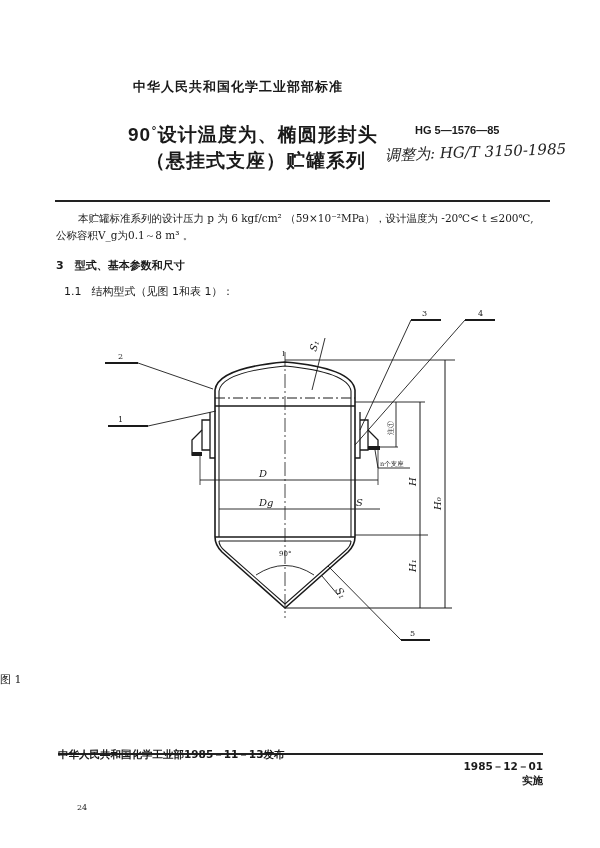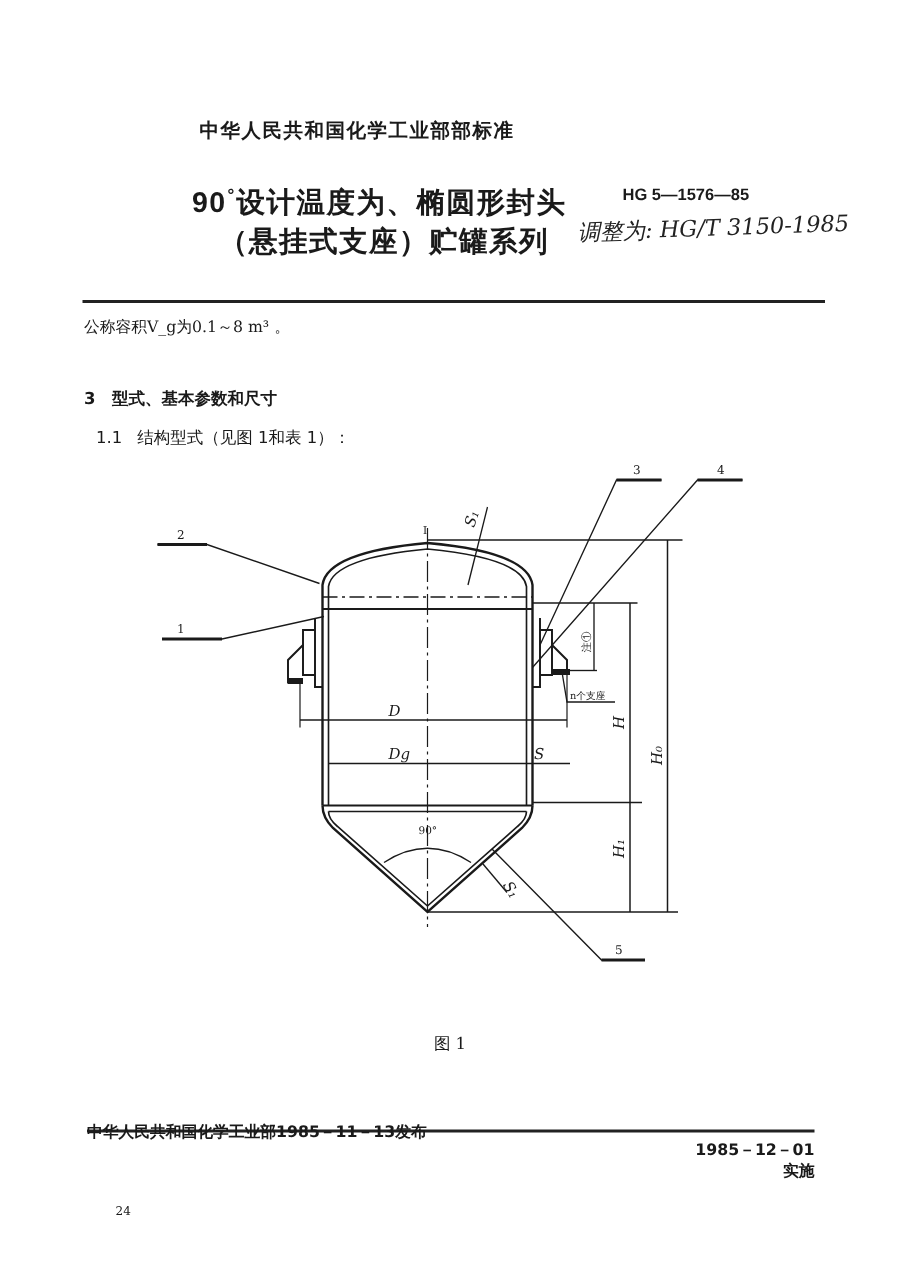--- a/index.html
+++ b/index.html
@@ -11,41 +11,42 @@
   .title1 .deg { font-family:"Liberation Sans", sans-serif; font-weight:bold; font-size:19px; }
   .title2 { left:146px; top:148px; font-size:19px; font-weight:bold; letter-spacing:1px; }
   .std-code { left:415px; top:124px; font-family:"Liberation Sans", sans-serif; font-weight:bold; font-size:11px; }
   .handnote { left:385px; top:143px; font-family:"DejaVu Serif", serif; font-style:italic; font-size:15px; color:#222; transform:rotate(-2deg); }
   .rule-top { left:55px; width:495px; top:200px; height:2px; background:#222; }
   .para { left:56px; top:210px; width:500px; font-family:"DejaVu Serif", serif; font-size:10.5px; line-height:17px; }
   .para .l1 { padding-left:22px; }
   .sec1 { left:56px; top:258px; font-size:11px; font-weight:bold; }
   .sec11 { left:64px; top:284px; font-size:11px; }
   .sec11 .num { font-weight:normal; margin-right:10px; }
-  .fig-cap { left:0; width:600px; top:672px; text-align:center; font-family:"DejaVu Serif", serif; font-size:11px;margin-top:16px; }
+  .fig-cap { left:0; width:600px; top:672px; text-align:left; font-family:"DejaVu Serif", serif; font-size:11px; }
   .rule-bot { left:58px; width:485px; top:753px; height:2px; background:#222; }
   .foot-l { left:58px; top:748px; font-size:10.5px; font-weight:bold; }
   .foot-r { left:455px; top:760px; font-size:10.5px; font-weight:bold; text-align:right; width:88px; }
   .page-no { left:77px; top:803px; font-family:"DejaVu Serif", serif; font-size:8px; }
   svg text { font-family:"DejaVu Serif", serif; }
 </style>
 </head>
 <body>
 
 <div class="abs org">中华人民共和国化学工业部部标准</div>
 
 <div class="abs title1"><span class="deg">90</span><sup style="font-size:11px;">°</sup><span>设计温度为、椭圆形封头</span></div>
 <div class="abs title2">（悬挂式支座）贮罐系列</div>
 
 <div class="abs std-code">HG 5—1576—85</div>
 <div class="abs handnote">调整为: HG/T 3150-1985</div>
 
 <div class="abs rule-top"></div>
 
 <div class="abs para">
+  <div class="l1">本贮罐标准系列的设计压力 p 为 6 kgf/cm² （59×10⁻²MPa），设计温度为 -20℃&lt; t ≤200℃,</div>
   <div>公称容积V_g为0.1～8 m³ 。</div>
 </div>
 
 <div class="abs sec1">3　型式、基本参数和尺寸</div>
 <div class="abs sec11"><span class="num">1.1</span><span>结构型式（见图 1和表 1）：</span></div>
 
 <svg class="abs" style="left:0;top:0;" width="600" height="848" viewBox="0 0 600 848">
   <g stroke="#1a1a1a" fill="none" stroke-width="1.4">
 
     <path d="M215 402 L215 390 Q218 368 285 362 Q352 368 355 390 L355 402" stroke-width="1.6"></path>

